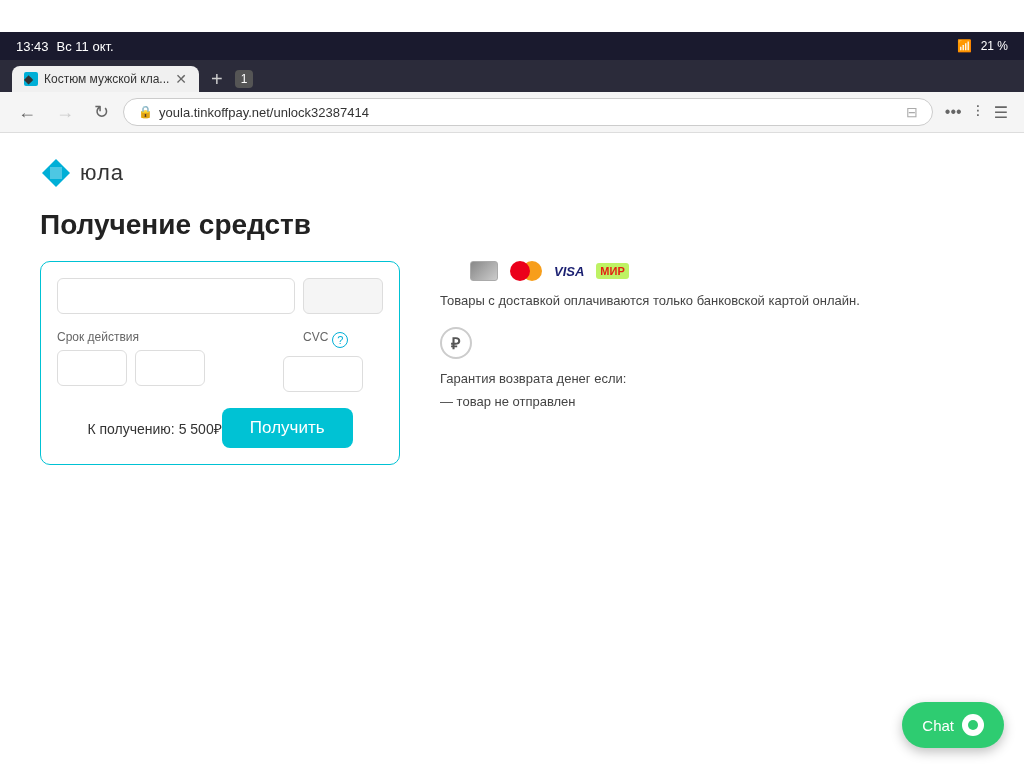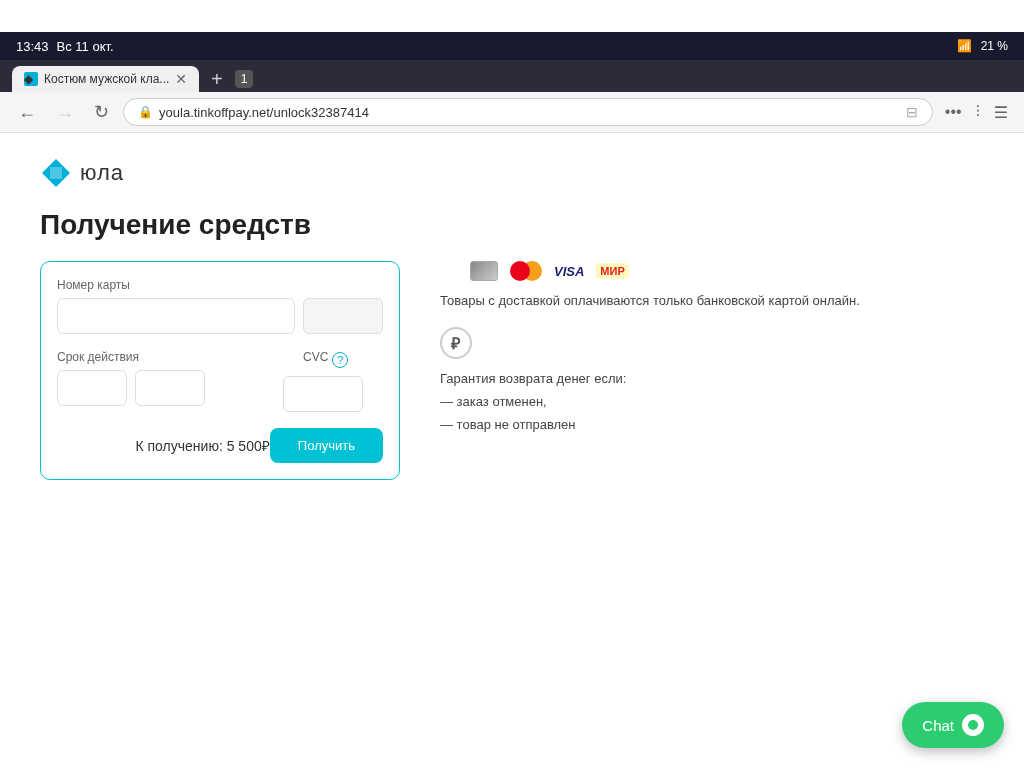--- a/index.html
+++ b/index.html
@@ -229,51 +229,51 @@
       padding: 8px 10px;
       font-size: 14px;
       height: 36px;
       outline: none;
     }
 
     
     .form-bottom {
       display: flex;
       align-items: center;
-      justify-content: flex-end;
+      justify-content: center;
       margin-top: 16px;
     }
     .amount-label {
       font-size: 14px;
       color: #333;
       font-weight: 500;
     }
     .get-button {
       background: #00c2d4;
       color: #fff;
       border: none;
       border-radius: 8px;
       padding: 10px 28px;
-      font-size: 13px;
+      font-size: 17px;
       font-weight: 500;
       cursor: pointer;
       white-space: nowrap;
     }
 
     
     .info-panel { flex: 1; }
     .card-logos {
       display: flex;
       align-items: center;
       gap: 12px;
       margin-bottom: 10px;
       margin-left: 30px;
     }
     .visa-text { font-style: italic; font-weight: 700; color: #1a1f71; font-size: 13px; }
-    .mir-text { font-weight: 700; color: #e32213; font-size: 11px; background: #fef9c3; padding: 2px 4px; border-radius: 3px; }
+    .mir-text { font-weight: 700; color: #e32213; font-size: 11px; background: #bef264; padding: 2px 4px; border-radius: 3px; }
     .bank-card-icon {
       width: 28px;
       height: 20px;
       border: 1.5px solid #aaa;
       border-radius: 3px;
       display: inline-block;
     }
 
     .info-text {
       font-size: 13px;
@@ -409,21 +409,20 @@
     <span class="youla-text">юла</span>
   </div>
 
   <h1 class="page-title">Получение средств</h1>
 
   <div class="main-content">
 
     <div class="card-form">
 
       <div>
-        <div class="field-label">Номер карты</div>
         <div class="card-number-row">
           <input type="text" class="card-input-main" style="">
           <div class="card-input-suffix"></div>
         </div>
       </div>
 
       <div class="expiry-row">
         <div class="expiry-group">
           <div class="field-label">Срок действия</div>
           <div class="expiry-inputs">
@@ -459,21 +458,20 @@
       </div>
 
       <p class="info-text">Товары с доставкой оплачиваются только банковской картой онлайн.</p>
 
       <div class="guarantee-section">
         <div class="guarantee-icon">
           <span class="ruble-symbol">₽</span>
         </div>
         <div class="guarantee-list">
           <div>Гарантия возврата денег если:</div>
-          <div>— заказ отменен,</div>
           <div>— товар не отправлен</div>
         </div>
       </div>
     </div>
 
   </div>
 </div>
 
 <div class="footer">
   

